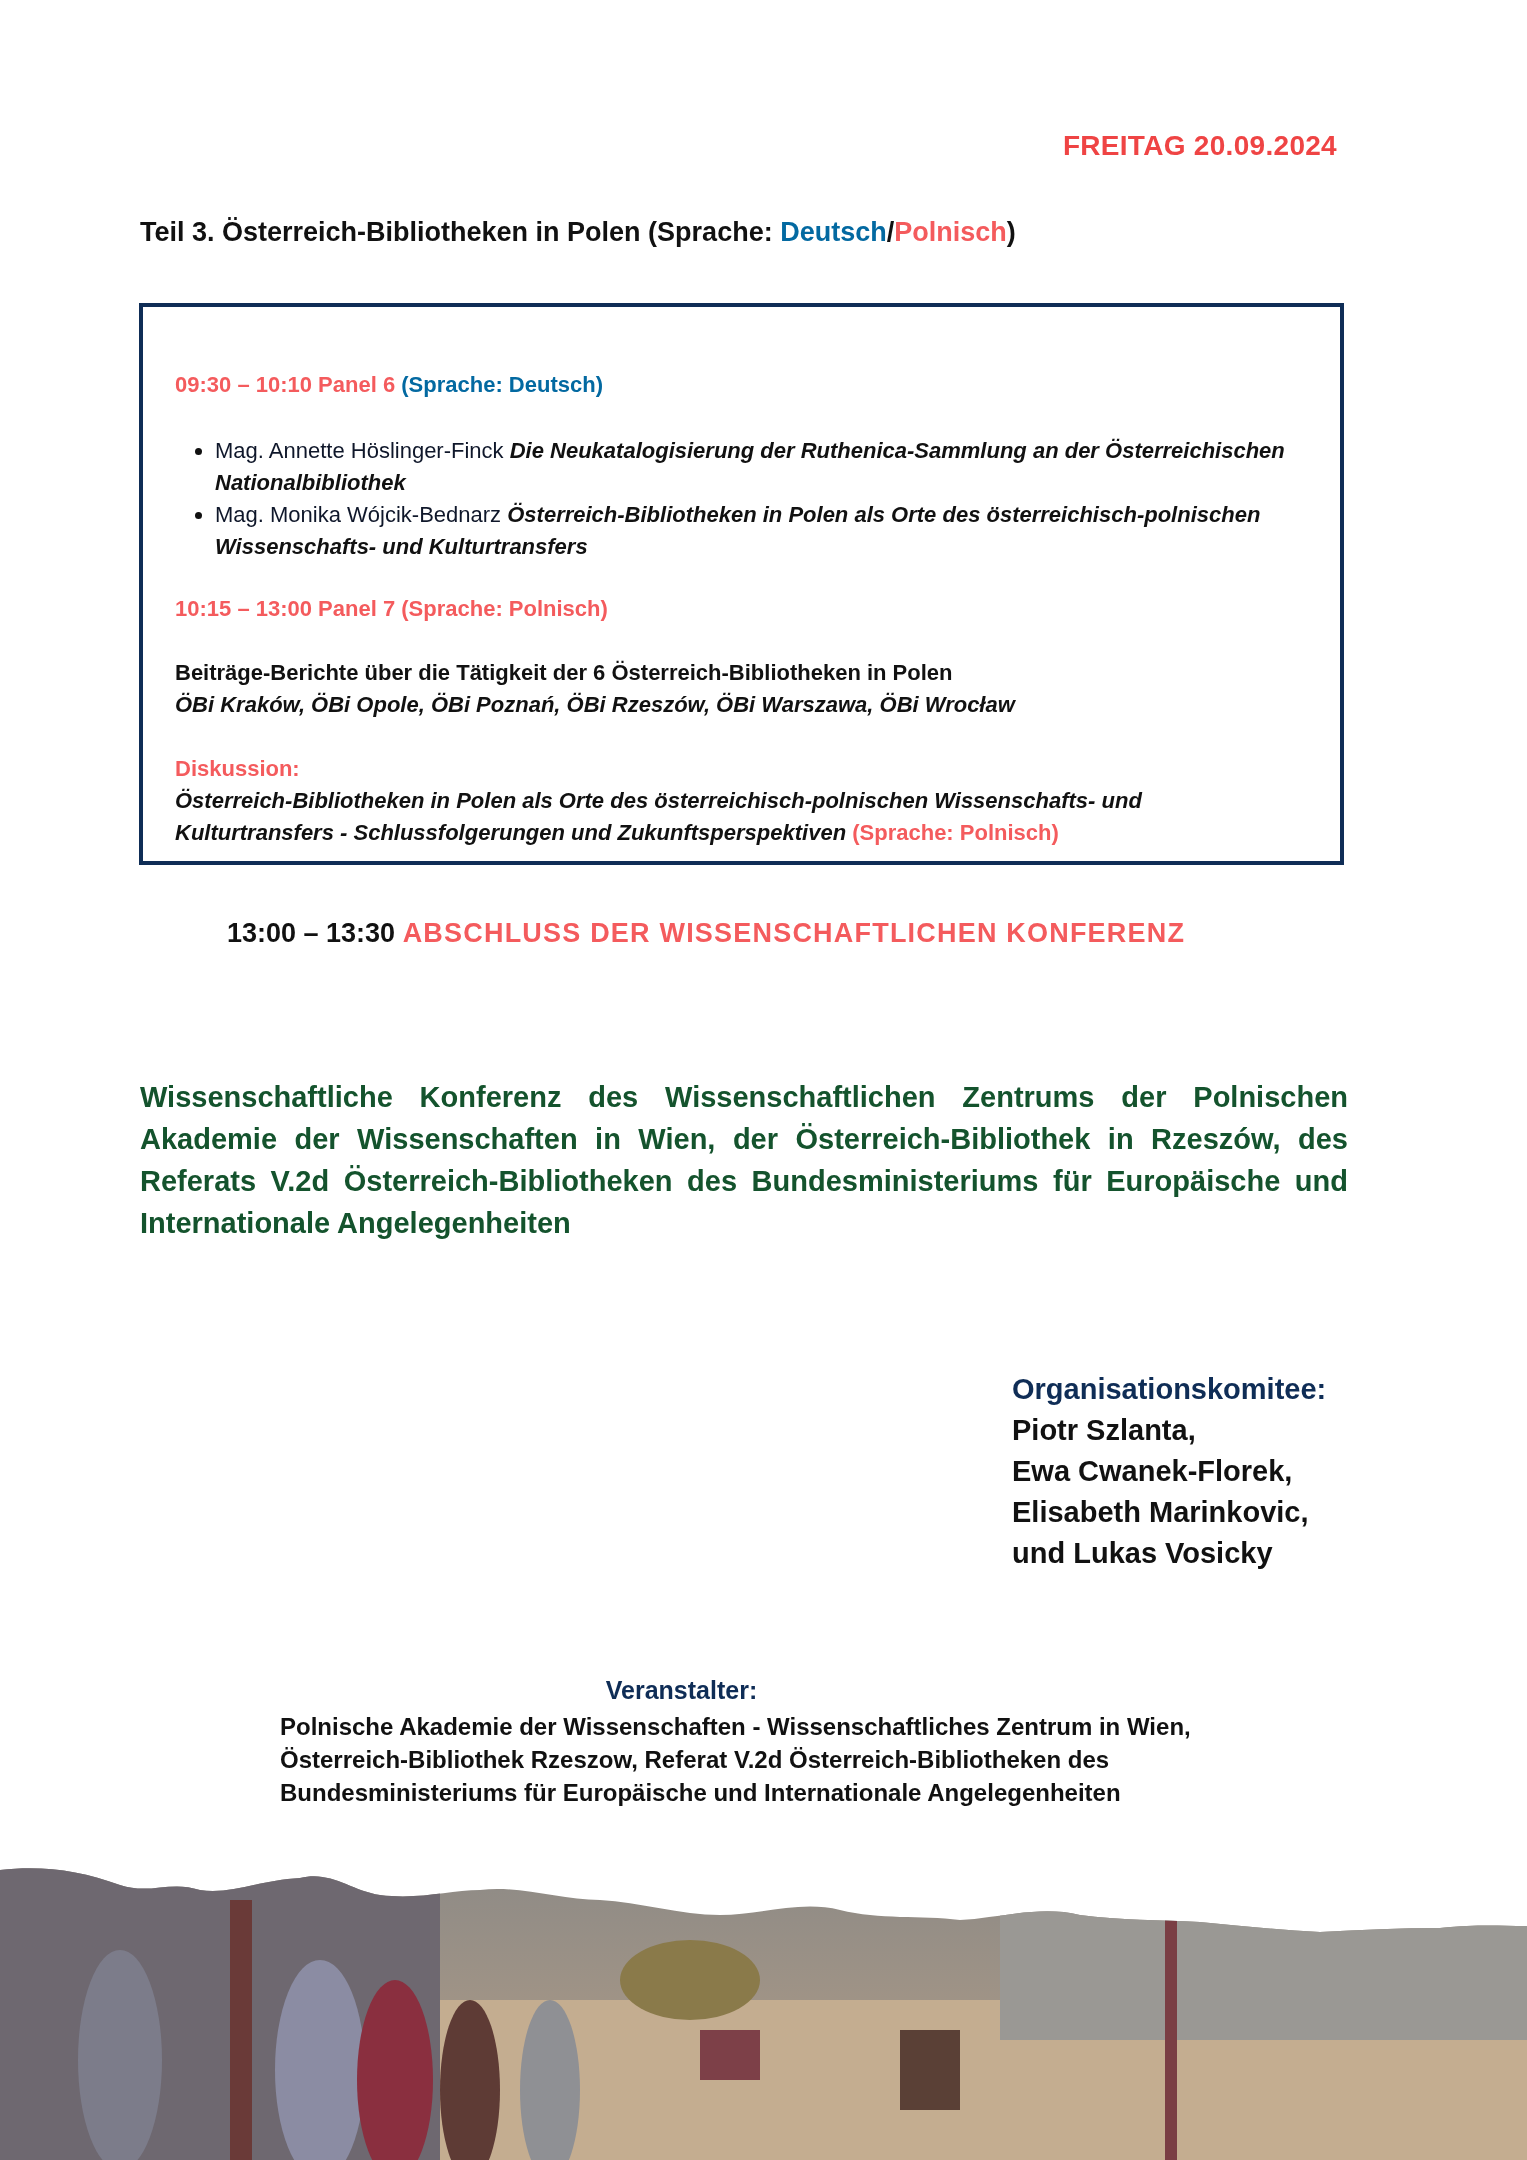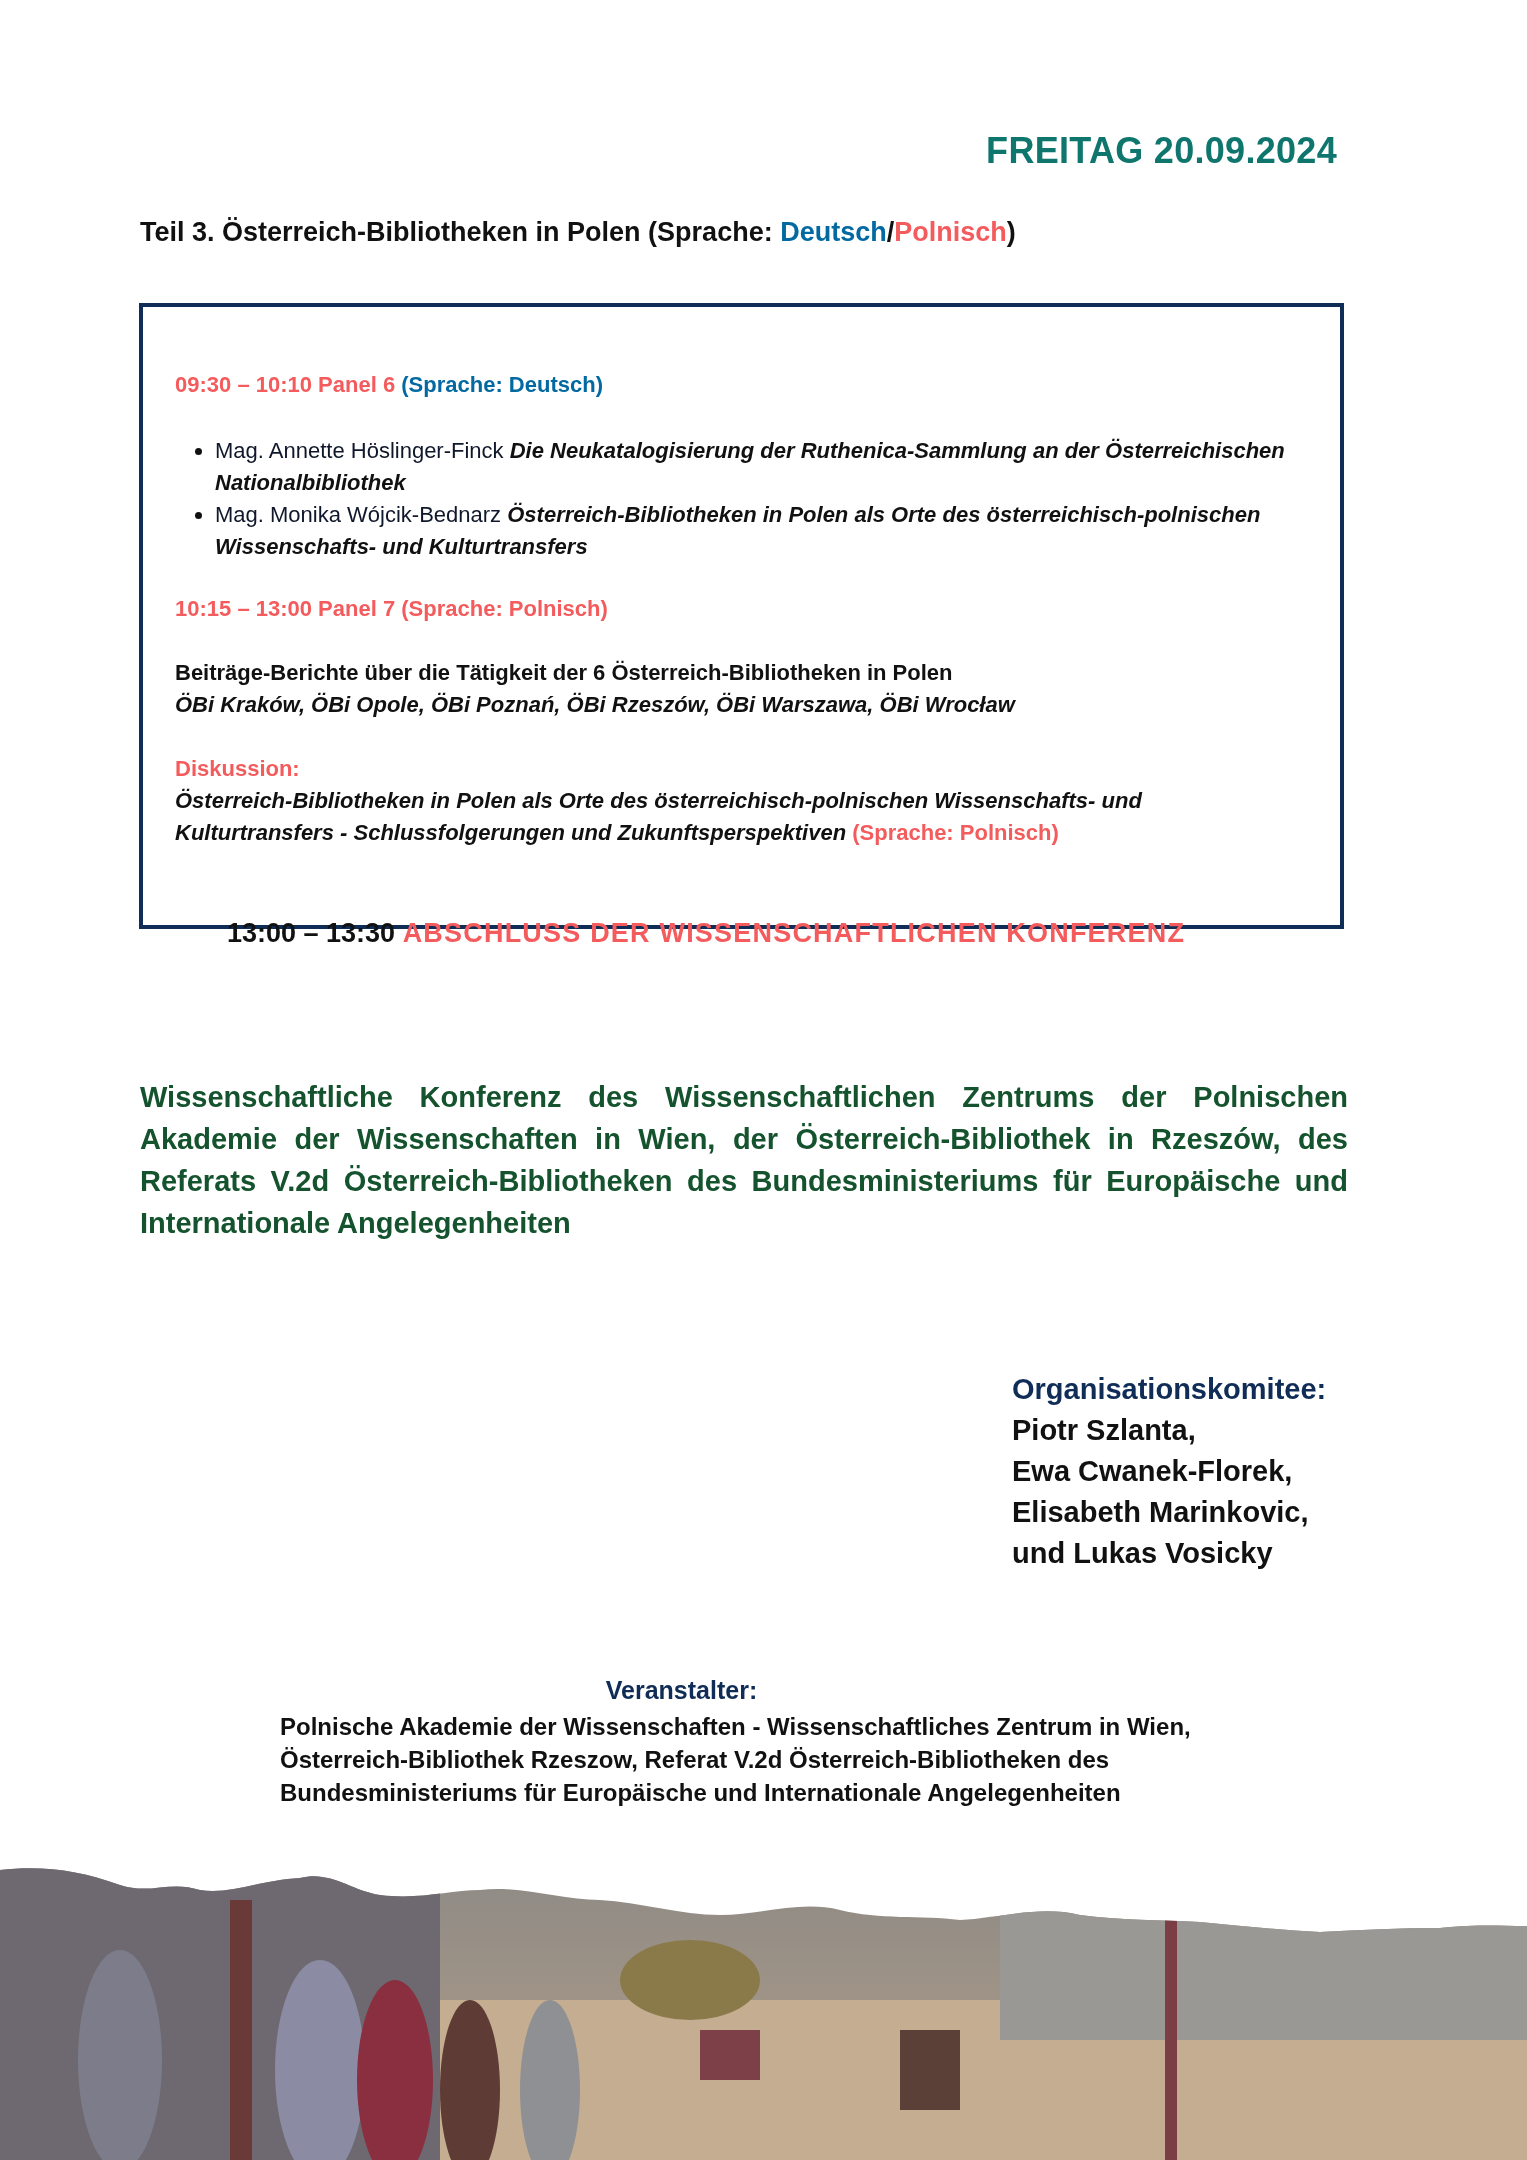--- a/index.html
+++ b/index.html
@@ -4,28 +4,28 @@
   <style>
     html, body { margin: 0; padding: 0; background: #ffffff; }
     body {
       width: 1527px; height: 2160px; position: relative; overflow: hidden;
       font-family: "Liberation Sans", sans-serif; color: #111111;
     }
     .navy { color: #0369a1; }
     .coral { color: #f45b5d; }
     .date {
       position: absolute; top: 130px; right: 190px;
-      font-size: 36px; font-weight: bold; color: #0f766e; letter-spacing: 0.3px;
+      font-size: 28px; font-weight: bold; color: #ef4444; letter-spacing: 0.3px;
     }
     .part-title {
       position: absolute; top: 217px; left: 140px;
       font-size: 27px; font-weight: bold; color: #111;
     }
     .program-box {
-      position: absolute; top: 303px; left: 139px; width: 1205px; height: 626px;
+      position: absolute; top: 303px; left: 139px; width: 1205px; height: 562px;
       border: 4px solid #0f2d56; box-sizing: border-box; padding-left: 40px;
     }
     .panel-head {
       position: absolute; left: 32px; font-size: 22px; font-weight: bold;
     }
     .talk-list {
       position: absolute; left: 32px; top: 128px; width: 1120px;
       margin: 0; padding: 0 0 0 40px; font-size: 22px; line-height: 32px;
     }
     .talk-list li { margin: 0; }

